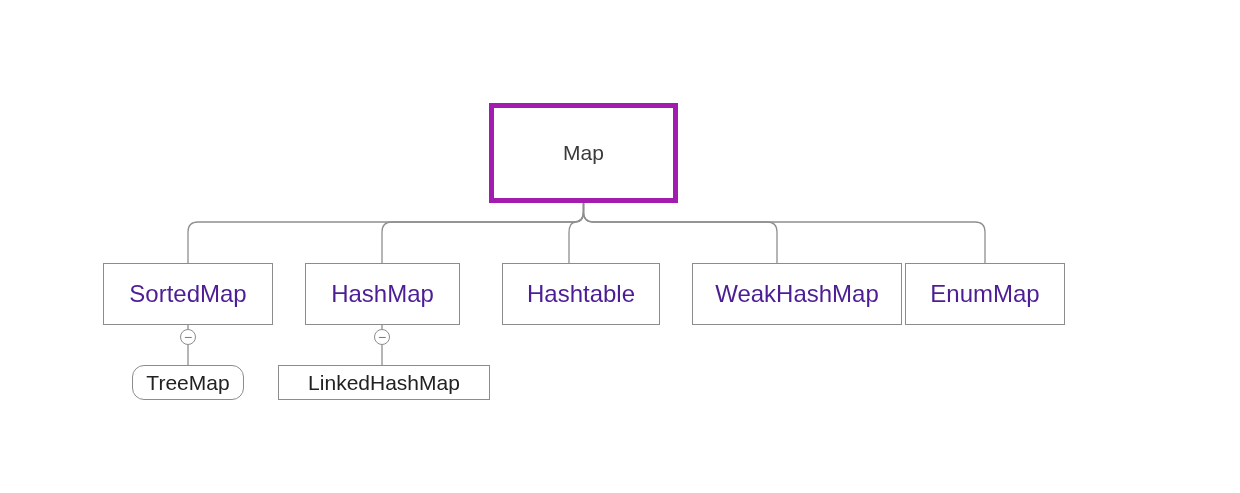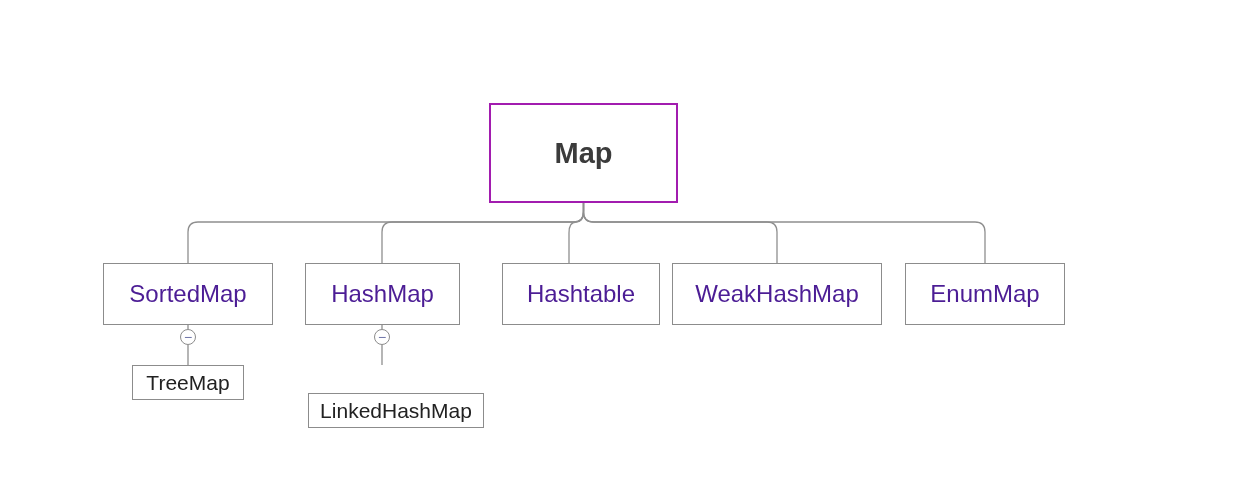--- a/index.html
+++ b/index.html
@@ -24,34 +24,34 @@
     border: 1.5px solid #8c8c8c;
     display: flex;
     align-items: center;
     justify-content: center;
     color: #4c1d95;
     z-index: 2;
     white-space: nowrap;
   }
   .node-root {
     left: 489px; top: 103px; width: 189px; height: 100px;
-    border: 2px solid #a21caf;
-    font-weight: bold;
-    font-size: 29px;
+    border: 5px solid #a21caf;
+    font-weight: normal;
+    font-size: 21px;
     color: #3b3b3b;
   }
   .node-child { top: 263px; height: 62px; font-size: 24px; }
   .node-sortedmap    { left: 103px; width: 170px; }
   .node-hashmap      { left: 305px; width: 155px; }
   .node-hashtable    { left: 490px; width: 158px; margin-left: 12px; }
-  .node-weakhashmap  { left: 672px; width: 210px; }
+  .node-weakhashmap  { left: 692px; width: 210px; }
   .node-enummap      { left: 905px; width: 160px; }
   .node-grandchild { top: 365px; height: 35px; font-size: 21px; color: #222222; }
-  .node-treemap        { left: 132px; width: 112px; }
-  .node-linkedhashmap  { left: 308px; width: 176px; margin-top: 28px; }
+  .node-treemap        { left: 132px; width: 112px; border-radius: 12px; }
+  .node-linkedhashmap  { left: 278px; width: 212px; }
   .collapse {
     position: absolute;
     width: 16px; height: 16px;
     box-sizing: border-box;
     background: #ffffff;
     border: 1px solid #8c8c8c;
     border-radius: 50%;
     display: flex;
     align-items: center;
     justify-content: center;

